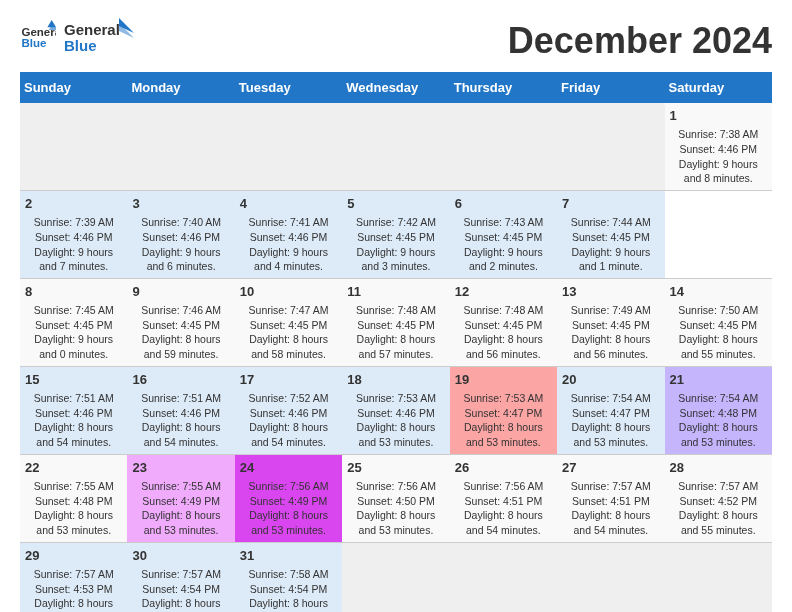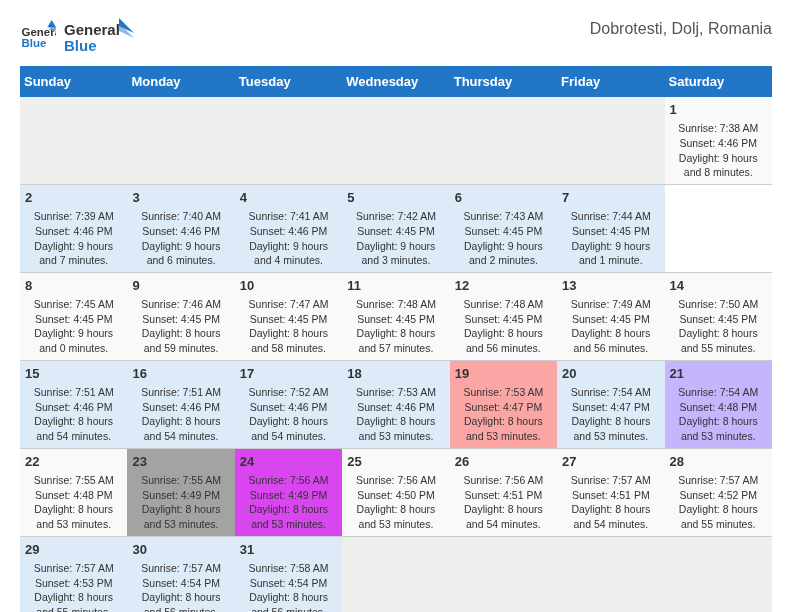--- a/index.html
+++ b/index.html
@@ -101,21 +101,21 @@
     <div style="display:flex;flex-direction:column;margin-left:4px;">
       <span class="logo-text" style="color:#333;font-size:15px;font-weight:bold;">General</span>
       <span class="logo-text" style="color:#2176c7;font-size:15px;font-weight:bold;">Blue</span>
     </div>
     <svg width="30" height="30" viewBox="0 0 30 30" style="margin-left:-20px;margin-top:-10px;">
       <polygon points="15,0 30,15 15,8" fill="#2176c7"></polygon>
       <polygon points="15,5 30,20 15,13" fill="#2176c7" opacity="0.5"></polygon>
     </svg>
   </div>
   <div class="title-area">
-    <div class="location-title">Dobrotesti, Dolj, Romania</div>
+    <div class="month-title">December 2024</div>
   </div>
 </div>
 
 <table>
   <thead>
     <tr>
     <th>Sunday</th>
         <th>Monday</th>
         <th>Tuesday</th>
         <th>Wednesday</th>
@@ -221,21 +221,21 @@
         <td style="background: #c4b5fd; margin-left: 34px;">
           <span class="day-num">21</span>
           <div class="day-info">Sunrise: 7:54 AM<br>Sunset: 4:48 PM<br>Daylight: 8 hours and 53 minutes.</div>
         </td>
       </tr>
       <tr>
         <td style="background: rgb(249, 249, 249);">
           <span class="day-num">22</span>
           <div class="day-info">Sunrise: 7:55 AM<br>Sunset: 4:48 PM<br>Daylight: 8 hours and 53 minutes.</div>
         </td>
-        <td style="background: #a3a3a3;">
+        <td style="background: #f0abfc;">
           <span class="day-num">23</span>
           <div class="day-info">Sunrise: 7:55 AM<br>Sunset: 4:49 PM<br>Daylight: 8 hours and 53 minutes.</div>
         </td>
         <td style="background: #d946ef;">
           <span class="day-num">24</span>
           <div class="day-info">Sunrise: 7:56 AM<br>Sunset: 4:49 PM<br>Daylight: 8 hours and 53 minutes.</div>
         </td>
         <td style="background: rgb(249, 249, 249); margin-left: 8px;">
           <span class="day-num">25</span>
           <div class="day-info">Sunrise: 7:56 AM<br>Sunset: 4:50 PM<br>Daylight: 8 hours and 53 minutes.</div>

